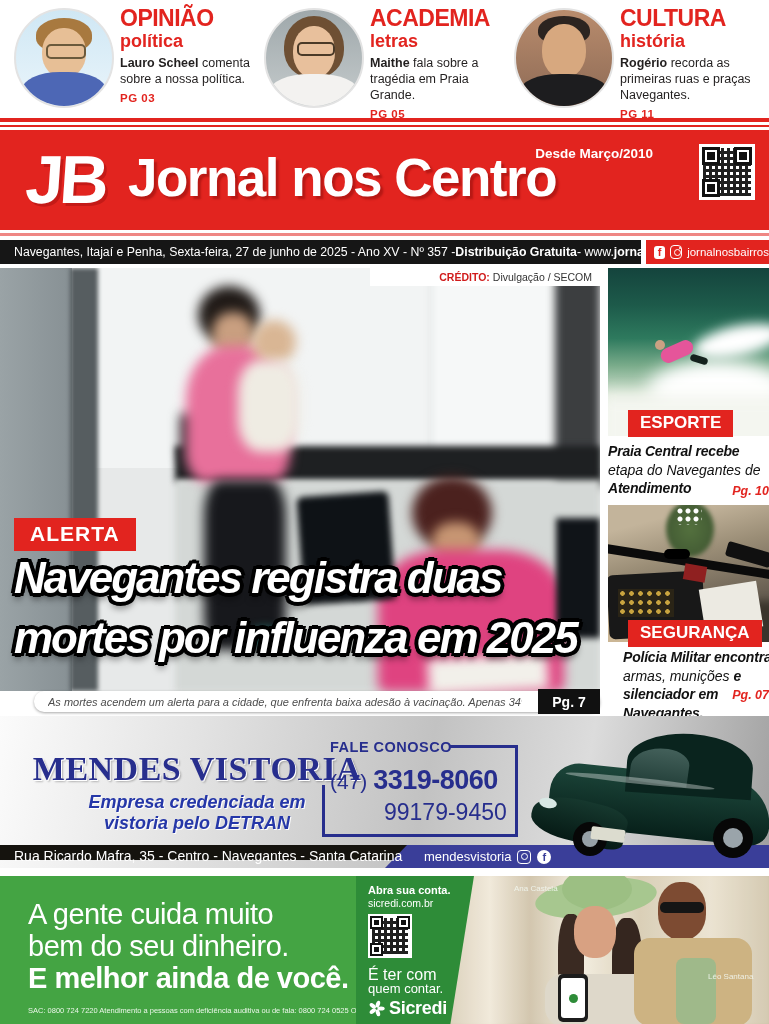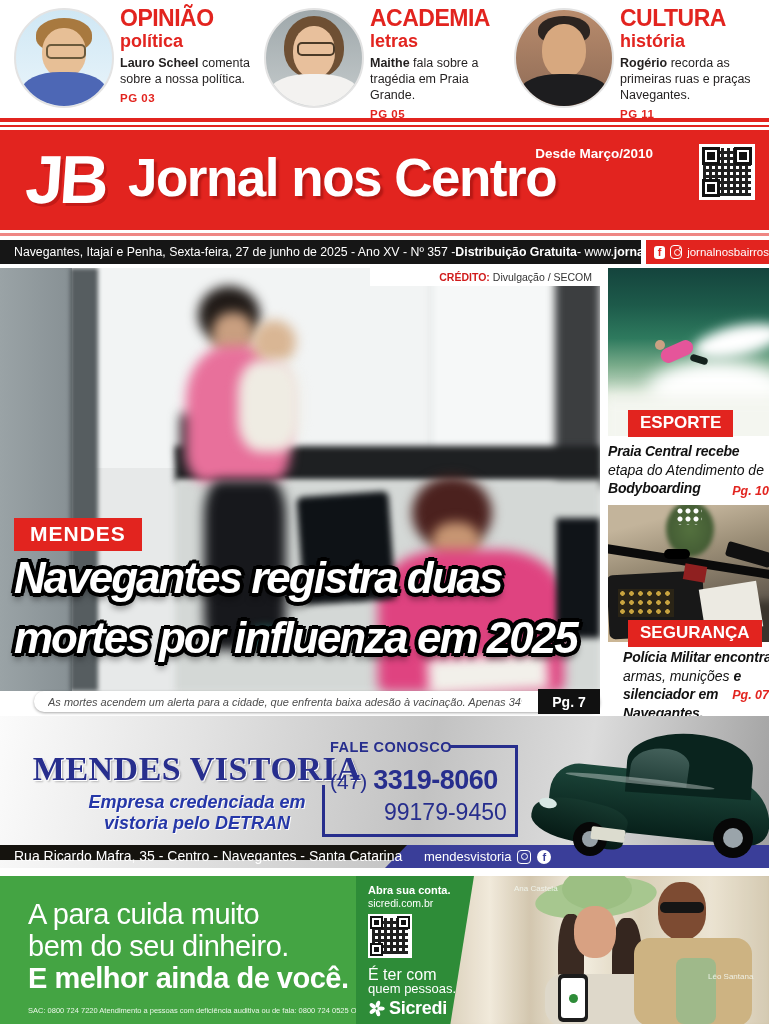--- a/index.html
+++ b/index.html
@@ -220,41 +220,41 @@
     <div class="sh" style="left:378px;top:282px;width:186px;height:142px;background:#df4380;border-radius:35% 35% 5% 5%;"></div>
     <div class="sh" style="left:300px;top:226px;width:92px;height:108px;background:#0e1216;border-radius:6px;transform:rotate(-4deg);filter:blur(3px);"></div>
     <div class="sh" style="left:556px;top:250px;width:44px;height:120px;background:#101418;filter:blur(3px);"></div>
     <div class="sh" style="left:428px;top:388px;width:120px;height:36px;background:#f2f0ea;transform:rotate(-3deg);"></div>
     <div class="credit">
       <b>CRÉDITO:</b>
       <span>Divulgação / SECOM</span>
     </div>
   </div>
 
-  <div class="tag alert-tag">MENDES</div>
+  <div class="tag alert-tag">ALERTA</div>
   <div class="headline">
     <div>Navegantes registra duas</div>
     <div>mortes por influenza em 2025</div>
   </div>
   <div class="captionbar">
     <div class="txt">As mortes acendem um alerta para a cidade, que enfrenta baixa adesão à vacinação. Apenas 34% da população se vacinou.</div>
     <div class="pgbadge">Pg. 7</div>
   </div>
 
   <div class="sidephoto" style="top:268px;height:168px;background:linear-gradient(180deg,#14443d 0%,#1d5a4a 22%,#2e7a5e 42%,#79ab8a 58%,#d9e6d5 76%,#eef2e8 100%);">
     <div class="sh" style="left:40px;top:92px;width:140px;height:60px;background:#fff;border-radius:50%;filter:blur(9px);"></div>
     <div class="sh" style="left:85px;top:58px;width:90px;height:30px;background:#fff;border-radius:50%;filter:blur(6px);transform:rotate(-12deg);"></div>
     <div class="sh" style="left:-10px;top:126px;width:190px;height:60px;background:#f4f6f0;filter:blur(8px);"></div>
     <div class="sh" style="left:52px;top:76px;width:34px;height:15px;background:#e5559a;border-radius:8px;transform:rotate(-24deg);"></div>
     <div class="sh" style="left:47px;top:72px;width:10px;height:10px;background:#caa183;border-radius:50%;"></div>
     <div class="sh" style="left:82px;top:88px;width:18px;height:7px;background:#15221d;border-radius:4px;transform:rotate(18deg);"></div>
   </div>
   <div class="tag side-tag" style="top:410px;">ESPORTE</div>
   <div class="side-text" style="top:442px;">
-    <b>Praia Central recebe</b><span> etapa do Atendimento de </span><b>Bodyboarding</b>
+    <b>Praia Central recebe</b><span> etapa do Navegantes de </span><b>Atendimento</b>
   </div>
   <div class="side-pg" style="left:608px;top:484px;width:161px;text-align:right;">Pg. 10</div>
 
   <div class="sidephoto" style="top:505px;height:137px;background:linear-gradient(165deg,#c3b49b 15%,#9a8d76 40%,#6b6154 70%,#45403a 100%);">
     <div class="sh" style="left:-18px;top:92px;width:62px;height:60px;background:#cbb695;border-radius:50%;filter:blur(5px);"></div>
     <div class="sh" style="left:128px;top:96px;width:60px;height:56px;background:#3a342c;border-radius:40%;filter:blur(4px);"></div>
     <div class="sh" style="left:58px;top:-4px;width:48px;height:56px;background:radial-gradient(#54713e,#3c5230);border-radius:50%;filter:blur(2px);"></div>
     <div class="sh" style="left:68px;top:2px;width:26px;height:18px;background:radial-gradient(#fff 2px,transparent 3px);background-size:8px 8px;"></div>
     <div class="sh" style="left:-6px;top:52px;width:172px;height:9px;background:#0b0b0b;transform:rotate(9deg);"></div>
     <div class="sh" style="left:118px;top:42px;width:46px;height:15px;background:#101010;transform:rotate(16deg);border-radius:3px;"></div>
@@ -305,21 +305,21 @@
       <div style="left:47px;top:115px;width:16px;height:16px;background:#97a1a7;border-radius:50%;"></div>
       <div style="left:178px;top:102px;width:40px;height:40px;background:#070707;border-radius:50%;"></div>
       <div style="left:188px;top:112px;width:20px;height:20px;background:#9aa4aa;border-radius:50%;"></div>
       <div style="left:4px;top:82px;width:18px;height:10px;background:#d8e8e4;border-radius:50%;transform:rotate(12deg);"></div>
       <div style="left:56px;top:112px;width:34px;height:13px;background:#dcdccf;border-radius:2px;transform:rotate(7deg);"></div>
       <div style="left:30px;top:62px;width:150px;height:6px;background:rgba(255,255,255,.35);border-radius:50%;transform:rotate(6deg);"></div>
     </div>
   </div>
 
   <div class="sicredi">
-    <div class="s-line" style="top:22px;">A para cuida muito</div>
+    <div class="s-line" style="top:22px;">A gente cuida muito</div>
     <div class="s-line" style="top:54px;">bem do seu dinheiro.</div>
     <div class="s-line" style="top:86px;font-weight:bold;">E melhor ainda de você.</div>
     <div class="s-fine">SAC: 0800 724 7220   Atendimento a pessoas com deficiência   auditiva ou de fala: 0800 724 0525   Ouvidoria: 0800 646 2519</div>
 
     <div class="s-photo">
       <div class="sh" style="left:0;top:0;width:319px;height:148px;backdrop-filter:none;background:rgba(255,255,255,.12);filter:blur(1px);"></div>
       <div class="sh" style="left:85px;top:2px;width:122px;height:40px;background:#a7c78f;border-radius:50%;transform:rotate(-6deg);"></div>
       <div class="sh" style="left:112px;top:-8px;width:70px;height:42px;background:#9cbf83;border-radius:50%;"></div>
       <div class="sh" style="left:108px;top:38px;width:26px;height:92px;background:#3a2a22;border-radius:40%;"></div>
       <div class="sh" style="left:162px;top:42px;width:30px;height:96px;background:#35261f;border-radius:40%;"></div>
@@ -345,21 +345,21 @@
             <i></i>
           </div>
         <div class="f" style="right:2px;top:2px;width:9px;height:9px;border-width:2px;">
             <i></i>
           </div>
         <div class="f" style="left:2px;bottom:2px;width:9px;height:9px;border-width:2px;">
             <i></i>
           </div>
       </div>
       <div class="abs" style="left:12px;top:90px;font-size:16px;position:absolute;">É ter com</div>
-      <div class="abs" style="left:12px;top:105px;font-size:13px;position:absolute;">quem pessoas.</div>
+      <div class="abs" style="left:12px;top:105px;font-size:13px;position:absolute;">quem contar.</div>
       <div class="s-logo">
         <svg width="17" height="17" viewBox="0 0 20 20">
           <g fill="#ffffff">
             <ellipse cx="10" cy="4.6" rx="2.4" ry="4.2" transform="rotate(18 10 10)"></ellipse>
             <ellipse cx="10" cy="4.6" rx="2.4" ry="4.2" transform="rotate(90 10 10)"></ellipse>
             <ellipse cx="10" cy="4.6" rx="2.4" ry="4.2" transform="rotate(162 10 10)"></ellipse>
             <ellipse cx="10" cy="4.6" rx="2.4" ry="4.2" transform="rotate(234 10 10)"></ellipse>
             <ellipse cx="10" cy="4.6" rx="2.4" ry="4.2" transform="rotate(306 10 10)"></ellipse>
           </g>
         </svg>

